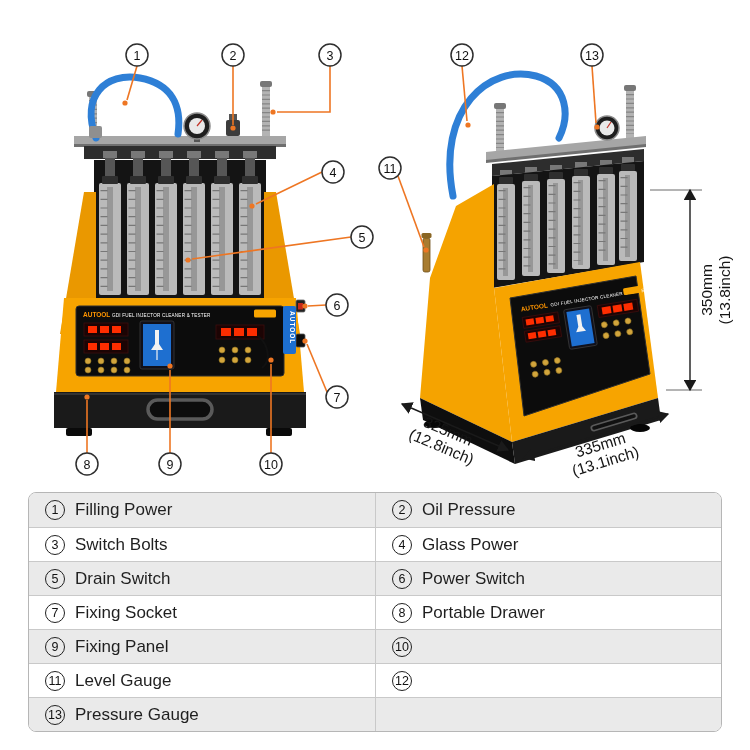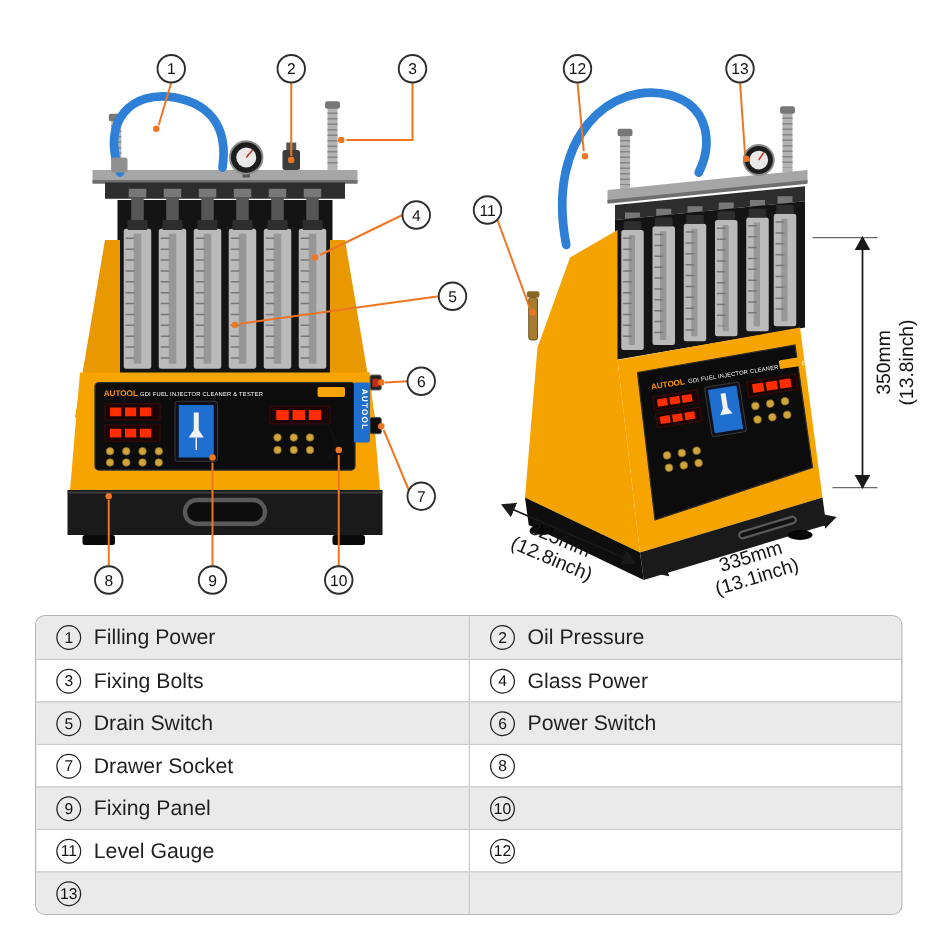--- a/index.html
+++ b/index.html
@@ -434,44 +434,45 @@
       <span class="lt-label">Filling Power</span>
     </div>
     <div class="lt-cell">
       <span class="numcirc">2</span>
       <span class="lt-label">Oil Pressure</span>
     </div>
   </div>
   <div class="lt-row">
     <div class="lt-cell">
       <span class="numcirc">3</span>
-      <span class="lt-label">Fixing Bolts</span>
+      <span class="lt-label">Switch Bolts</span>
     </div>
     <div class="lt-cell">
       <span class="numcirc">4</span>
       <span class="lt-label">Glass Power</span>
     </div>
   </div>
   <div class="lt-row alt">
     <div class="lt-cell">
       <span class="numcirc">5</span>
       <span class="lt-label">Drain Switch</span>
     </div>
     <div class="lt-cell">
       <span class="numcirc">6</span>
       <span class="lt-label">Power Switch</span>
     </div>
   </div>
   <div class="lt-row">
     <div class="lt-cell">
       <span class="numcirc">7</span>
-      <span class="lt-label">Drawer Socket</span>
+      <span class="lt-label">Fixing Socket</span>
     </div>
     <div class="lt-cell">
       <span class="numcirc">8</span>
+      <span class="lt-label">Portable Drawer</span>
     </div>
   </div>
   <div class="lt-row alt">
     <div class="lt-cell">
       <span class="numcirc">9</span>
       <span class="lt-label">Fixing Panel</span>
     </div>
     <div class="lt-cell">
       <span class="numcirc">10</span>
     </div>
@@ -481,18 +482,19 @@
       <span class="numcirc">11</span>
       <span class="lt-label">Level Gauge</span>
     </div>
     <div class="lt-cell">
       <span class="numcirc">12</span>
     </div>
   </div>
   <div class="lt-row alt">
     <div class="lt-cell">
       <span class="numcirc">13</span>
+      <span class="lt-label">Pressure Gauge</span>
     </div>
     <div class="lt-cell"></div>
   </div>
 </div>
 
 </div>
 
 </body></html>

